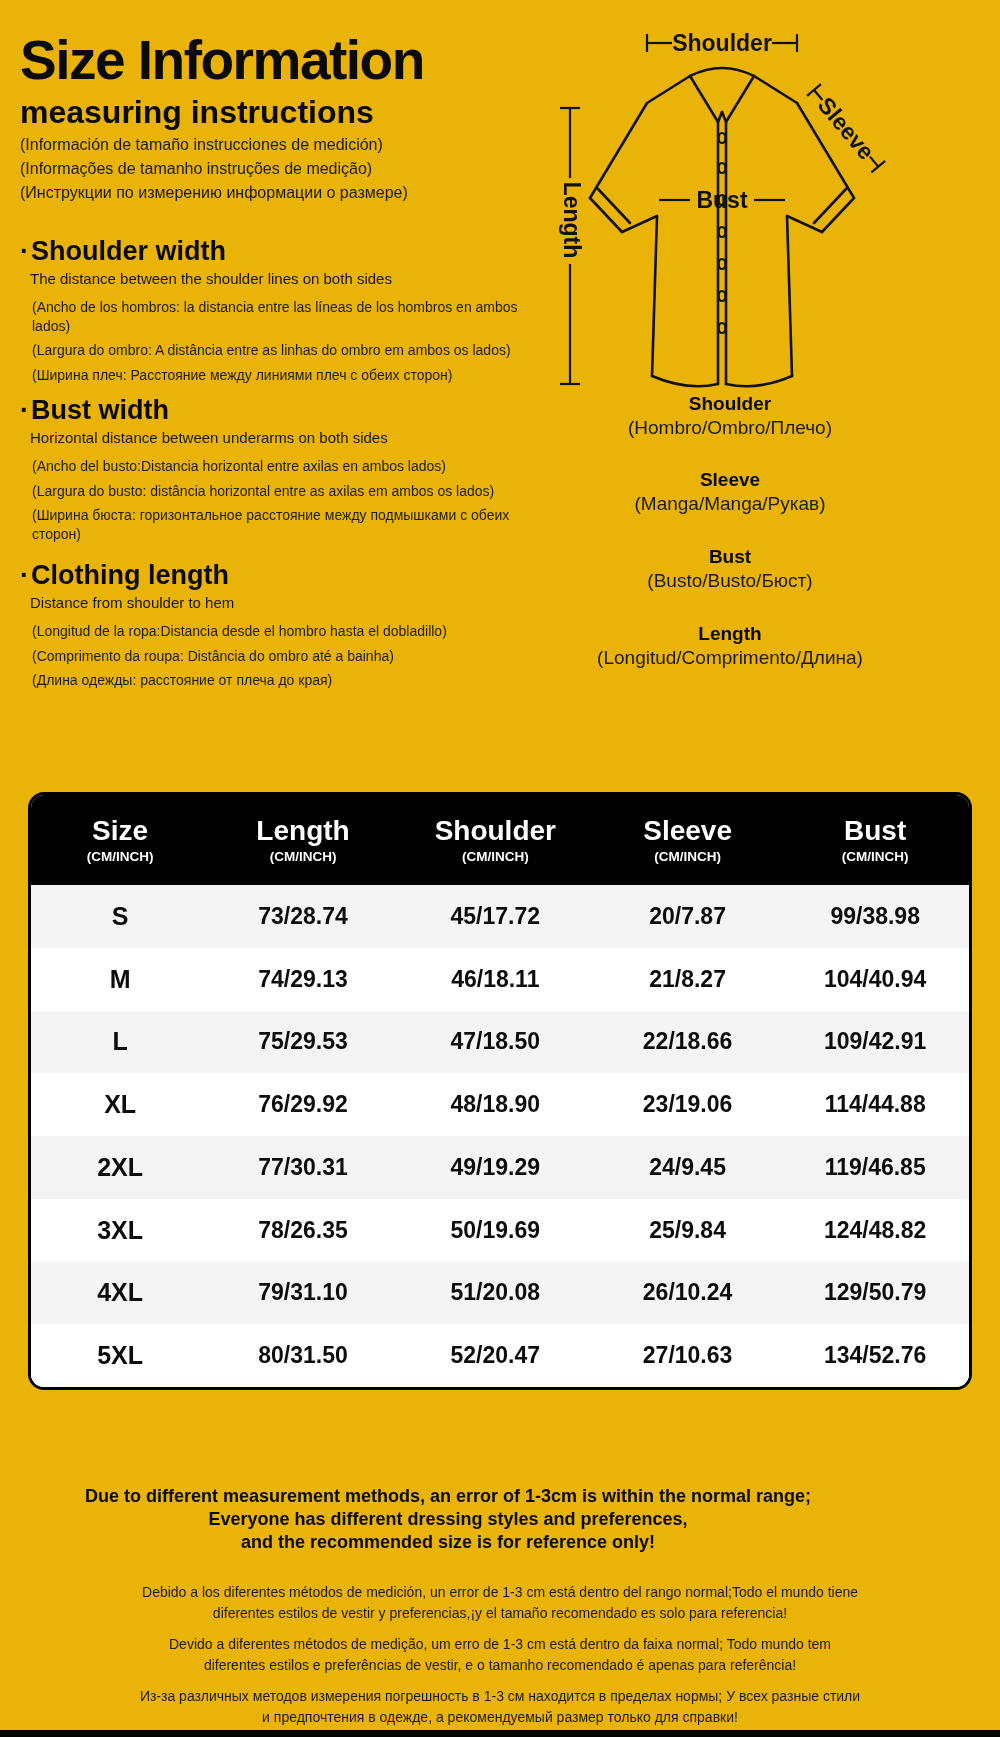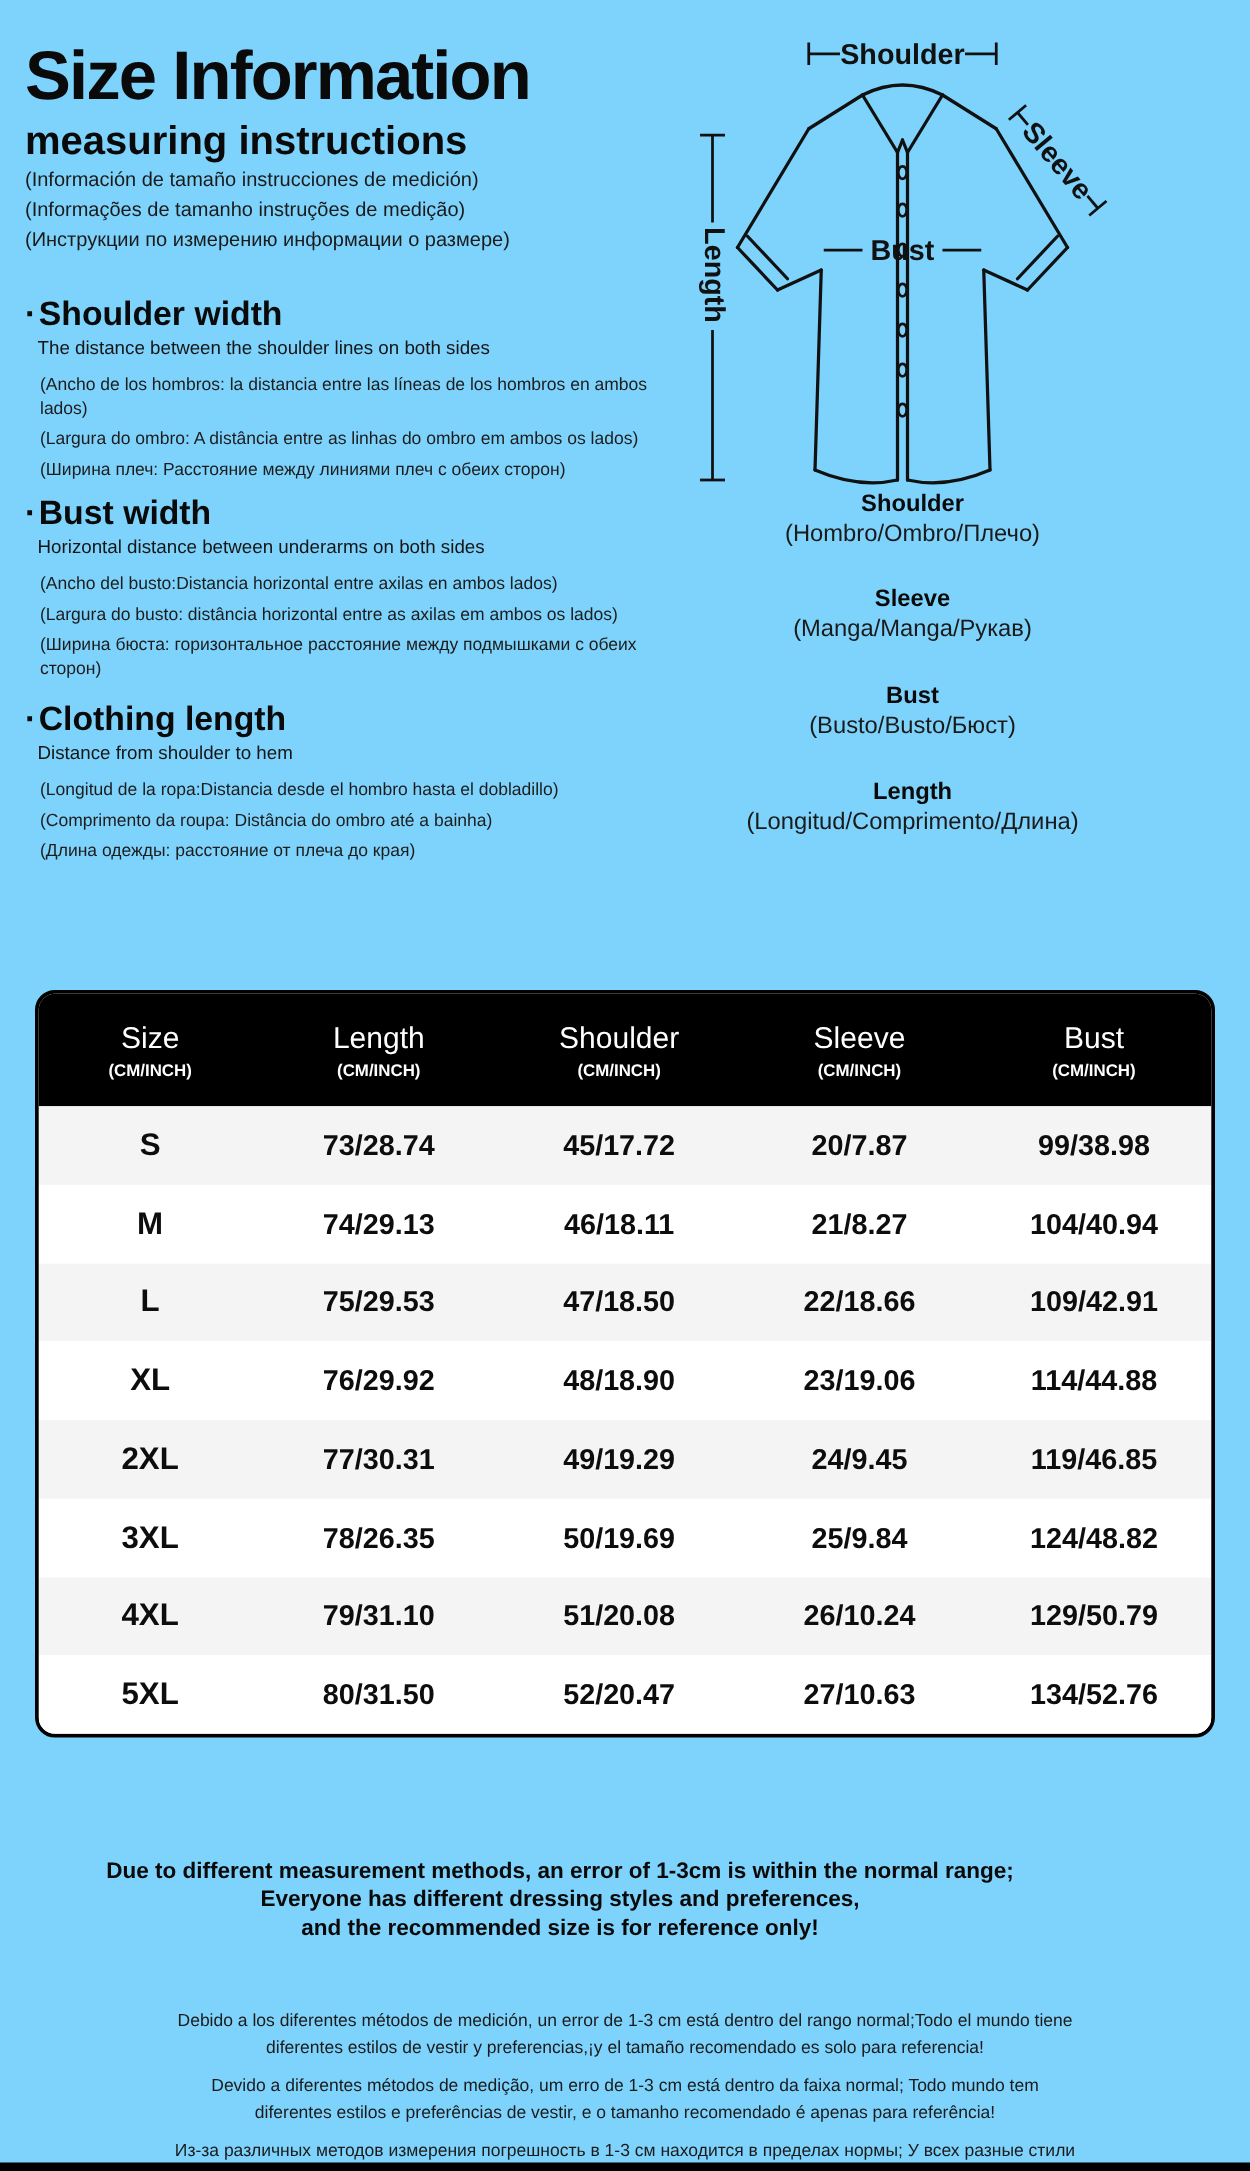--- a/index.html
+++ b/index.html
@@ -2,21 +2,21 @@
 <html><head>
 <meta charset="utf-8">
 <style>
   * { margin:0; padding:0; box-sizing:border-box; }
   html,body { background:#ffffff; }
   body {
     width:1000px; height:1737px;
     font-family:"Liberation Sans", sans-serif;
     color:#111; position:relative; overflow:hidden;
   }
-  .page { position:absolute; left:0; top:0; width:1000px; height:1737px; background:#7dd3fc; }
+  .page { position:absolute; left:0; top:0; width:1000px; height:1737px; background:#eab308; }
 
   
   .masthead { position:absolute; left:20px; top:30px; width:532px; }
   .masthead h1 { font-size:55px; font-weight:700; letter-spacing:-1.5px; line-height:60px; color:#0a0a0a; }
   .masthead h2 { font-size:32px; font-weight:700; line-height:40px; margin-top:2px; color:#0a0a0a; }
   .masthead .trans { font-size:16px; line-height:23px; margin-top:1px; color:#1a1a1a; }
 
   
   .section { position:absolute; left:20px; width:530px; }
   .sec-shoulder { top:236px; }
@@ -45,37 +45,37 @@
   .size-table {
     position:absolute; left:28px; top:792px; width:944px; height:598px;
     border:3px solid #000; border-radius:16px; overflow:hidden; background:#fff;
   }
   .thead {
     height:90px; background:#000; color:#fff;
     display:grid; grid-template-columns:19% 20% 21% 20% 20%;
     align-items:center;
   }
   .thcell { text-align:center; }
-  .thcell .col-label { font-size:24px; font-weight:400; line-height:30px; }
+  .thcell .col-label { font-size:28px; font-weight:700; line-height:30px; }
   .thcell .unit { font-size:13.5px; font-weight:700; margin-top:3px; }
   .tbody { display:flex; flex-direction:column; height:502px; }
   .trow {
     flex:1; display:grid; grid-template-columns:19% 20% 21% 20% 20%;
     align-items:center; background:#ffffff;
   }
   .trow.alt { background:#f4f4f4; }
   .tcell { text-align:center; font-size:23px; font-weight:700; color:#0d0d0d; }
   .tcell.size-col { font-size:25px; }
 
   
   .notice-en {
     position:absolute; top:1485px; left:0; width:896px; text-align:center;
     font-size:18px; font-weight:700; line-height:23px; color:#0a0a0a;
   }
-  .notice { position:absolute; left:0; width:1000px; text-align:center; font-size:14px; line-height:21px; color:#1a1a1a;margin-top:24px; }
+  .notice { position:absolute; left:0; width:1000px; text-align:center; font-size:14px; line-height:21px; color:#1a1a1a; }
   .notice-es { top:1582px; }
   .notice-pt { top:1634px; }
   .notice-ru { top:1686px; }
   .bottom-bar { position:absolute; top:1730px; left:0; width:1000px; height:7px; background:#000; }
 </style>
 </head>
 <body>
 
 <div class="page">
 

